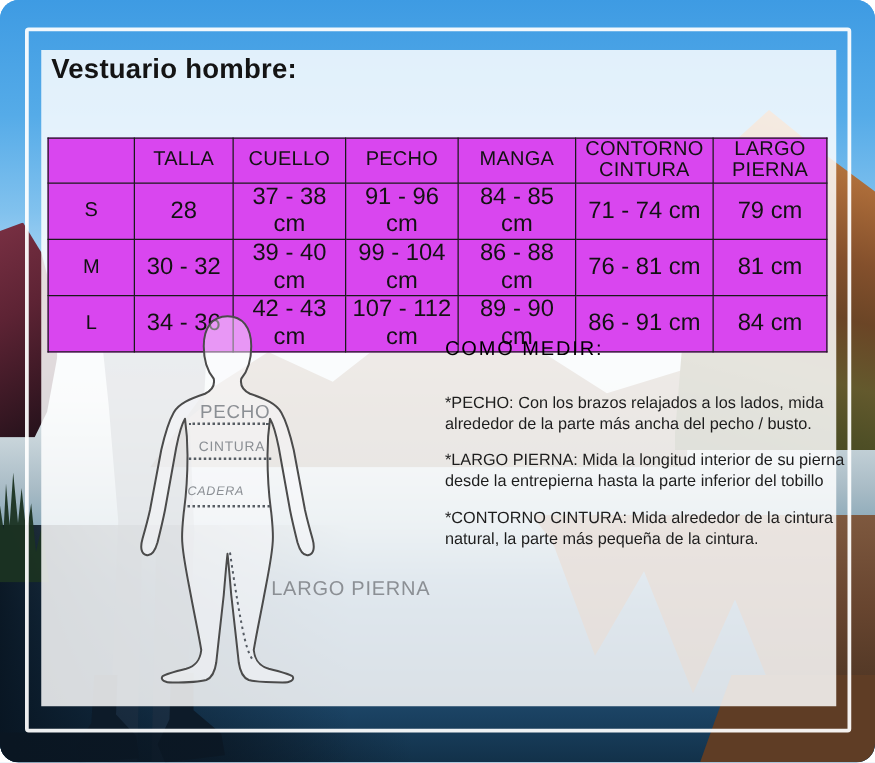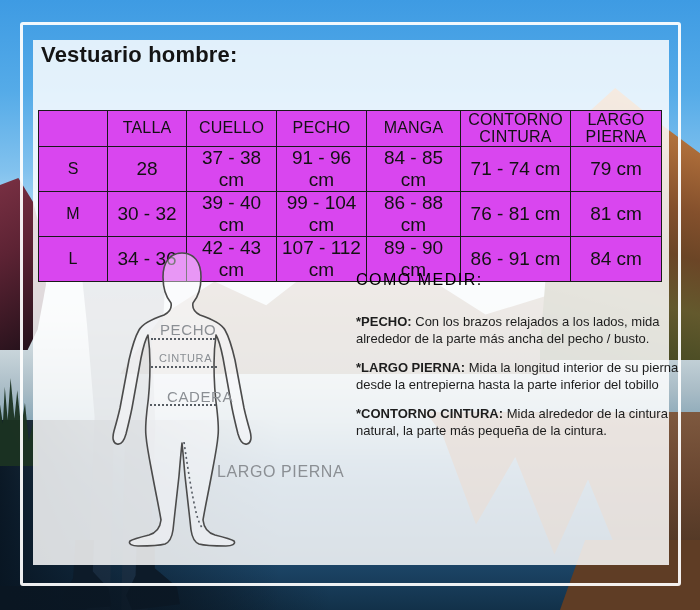--- a/index.html
+++ b/index.html
@@ -1,19 +1,20 @@
 <!DOCTYPE html>
 <html><head>
 <meta charset="utf-8">
 <style>
   html,body{margin:0;padding:0;}
   .stage{
     position:relative;width:700px;height:610px;overflow:hidden;
     font-family:"Liberation Sans","DejaVu Sans",sans-serif;
     background:#3e9be3;
+    border-radius:15px;
   }
   .stage *{box-sizing:border-box;}
 
   
   .layer{position:absolute;}
   .sky{
     inset:0;
     background:linear-gradient(180deg,
       #3e9be3 0%,#55abe8 15%,#82c2ee 28%,#b8dcf4 38%,#dcebf5 46%,
       #dfe7ea 52%,#c6d3d9 58%,#a9bcc6 64%,#8aa8b8 69%,#6c93ab 72%,
@@ -100,34 +101,34 @@
   .size-table tbody td{height:25px;font-size:19px;}
   .size-table tbody td.size-col{font-size:16px;}
 
   
   .figure-svg{position:absolute;left:82px;top:250px;}
   .diagram-label{
     position:absolute;color:#8b8f94;letter-spacing:.6px;white-space:nowrap;
   }
   .lbl-pecho{left:160px;top:321px;font-size:15px;}
   .lbl-cintura{left:159px;top:352px;font-size:11px;}
-  .lbl-cadera{left:167px;top:388px;font-size:15px;}
+  .lbl-cadera{left:150px;top:388px;font-size:10px;font-style:italic;}
   .lbl-largo{left:217px;top:463px;font-size:16px;}
   .dotline{position:absolute;border-top:2px dotted #565c63;height:0;}
   .dot-pecho{left:151px;top:338px;width:64px;}
   .dot-cintura{left:151px;top:366px;width:66px;}
   .dot-cadera{left:150px;top:404px;width:66px;}
 
   
   .measure{position:absolute;left:356px;top:271px;width:324px;color:#1d1d1d;}
   .measure h2{
     margin:0 12px 24px 0;font-size:16px;font-weight:400;letter-spacing:1.5px;color:#000000;
   }
   .measure p{margin:0 0 12px 0;font-size:13px;line-height:17px;}
-  .measure b{font-weight:700;}
+  .measure b{font-weight:400;}
 </style>
 </head>
 <body>
 
 <div class="stage">
 
   <div class="photo">
     <div class="layer sky"></div>
     <div class="layer mtn-mid"></div>
     <div class="layer mtn-right"></div>

